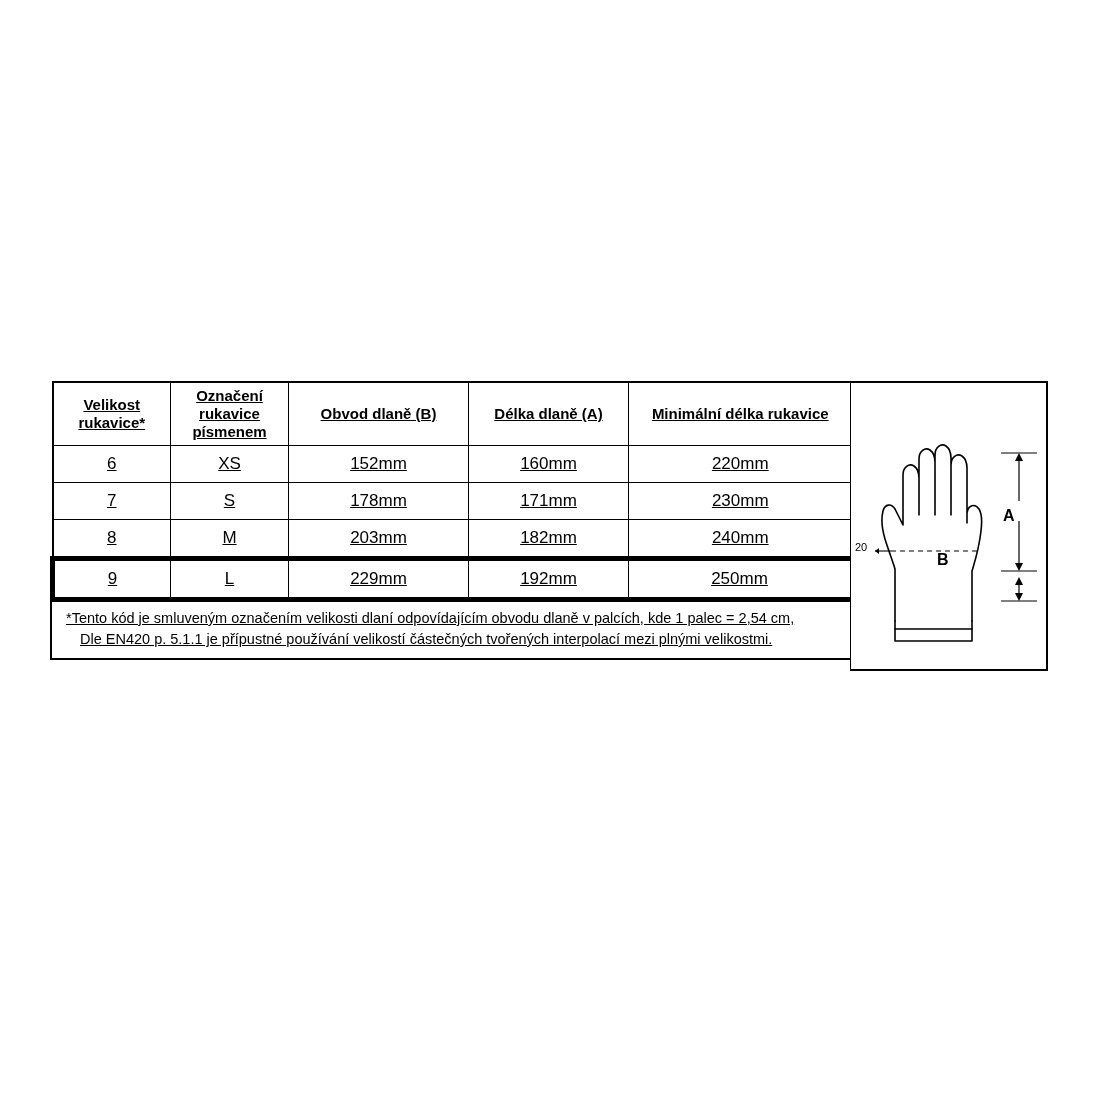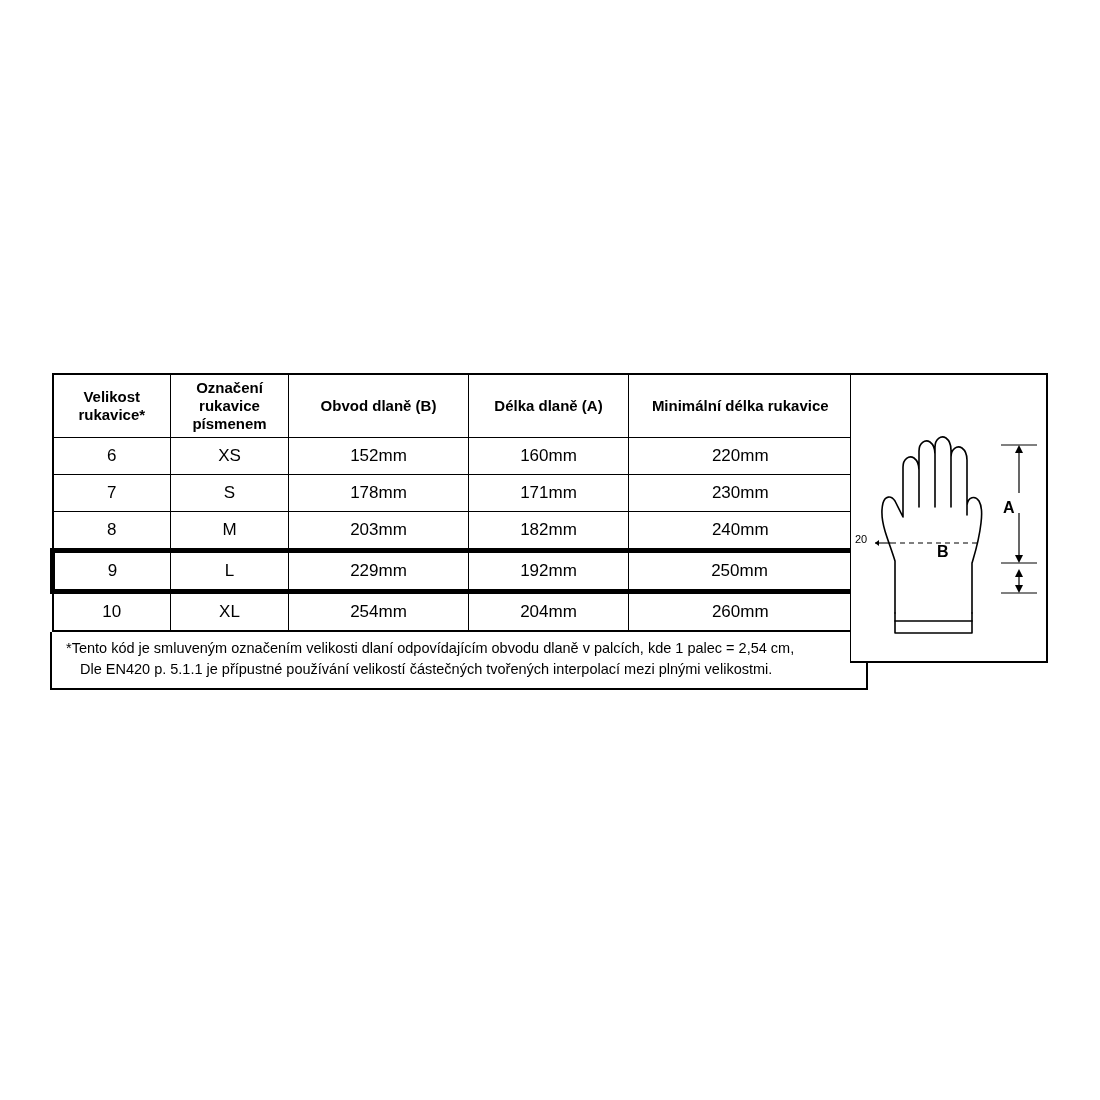--- a/index.html
+++ b/index.html
@@ -12,23 +12,24 @@
     height: 1100px;
     position: relative;
     font-family: "Liberation Sans", sans-serif;
     color: #000000;
     overflow: hidden;
   }
 
   .sheet {
     position: absolute;
     left: 50px;
-    top: 373px;
+    top: 381px;
     width: 1000px;
     height: 340px;
+    text-decoration: underline;
   }
 
   table.size-table {
     border-collapse: collapse;
     table-layout: fixed;
     width: 800px;
     border: 2px solid #000;
   }
   table.size-table td,
   table.size-table th {
@@ -158,27 +159,20 @@
         <td>203mm</td>
         <td>182mm</td>
         <td>240mm</td>
       </tr>
       <tr class="highlight">
         <td>9</td>
         <td>L</td>
         <td>229mm</td>
         <td>192mm</td>
         <td>250mm</td>
-      </tr>
-      <tr>
-        <td>10</td>
-        <td>XL</td>
-        <td>254mm</td>
-        <td>204mm</td>
-        <td>260mm</td>
       </tr>
     </tbody>
   </table>
 
   <div class="footnote-box">
     <div class="footnote-line">*Tento kód je smluveným označením velikosti dlaní odpovídajícím obvodu dlaně v palcích, kde 1 palec = 2,54 cm,</div>
     <div class="footnote-line indent">Dle EN420 p. 5.1.1 je přípustné používání velikostí částečných tvořených interpolací mezi plnými velikostmi.</div>
   </div>
 
   <div class="glove-panel">

